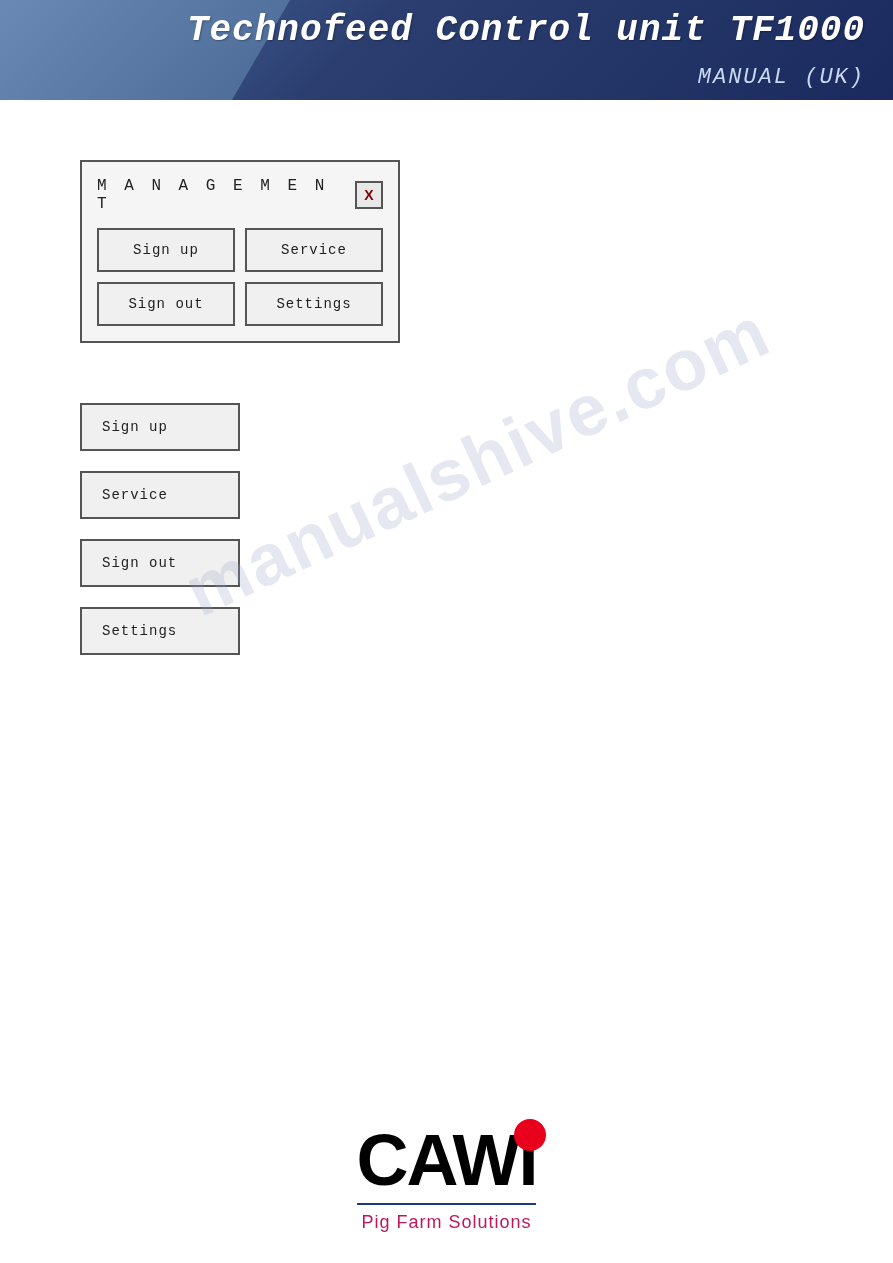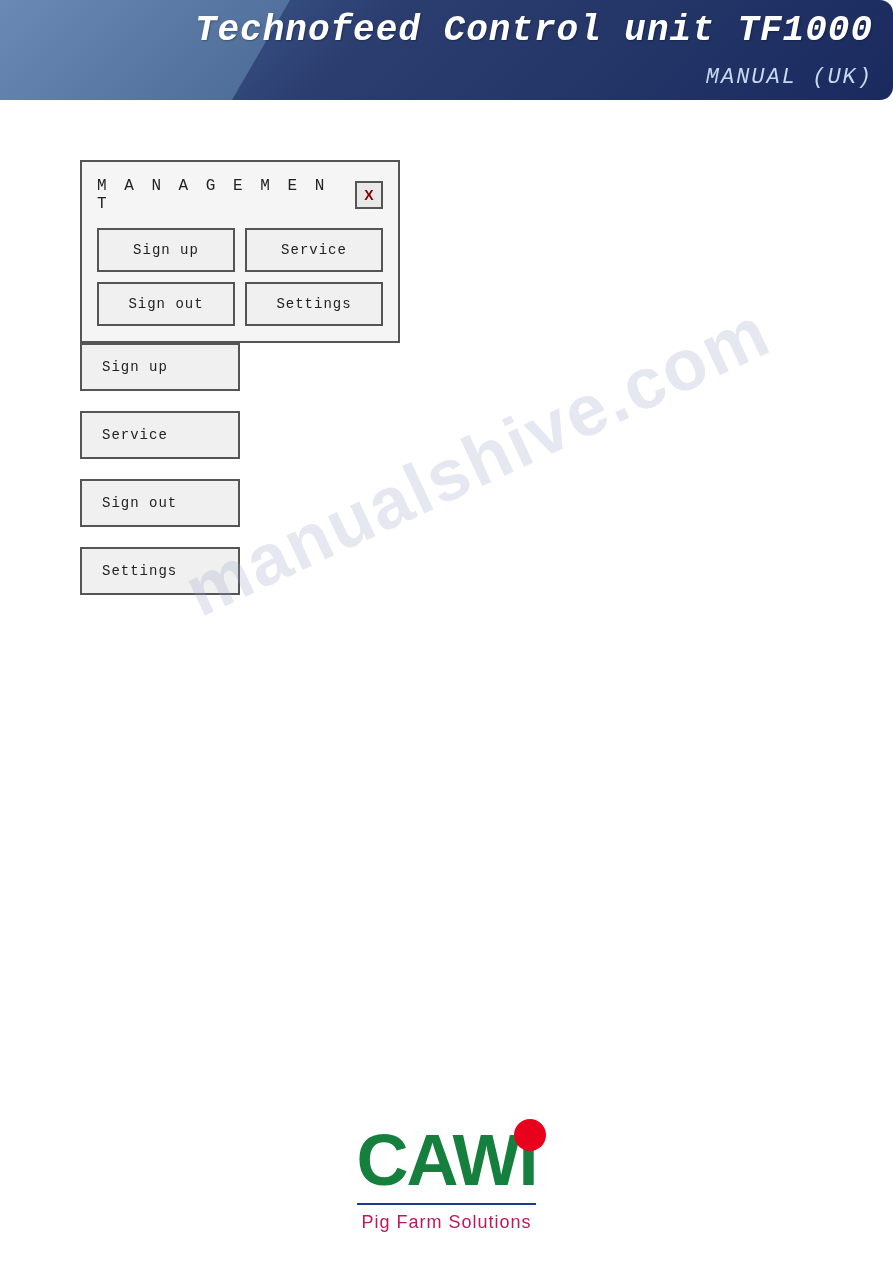--- a/index.html
+++ b/index.html
@@ -19,23 +19,22 @@
 
     
     .header {
       width: 100%;
       height: 100px;
       background: linear-gradient(135deg, #4a6fa5 0%, #2c3e70 40%, #1a2a5e 100%);
       display: flex;
       flex-direction: column;
       align-items: flex-end;
       justify-content: center;
-      padding-right: 20px;
-      position: relative;
-      border-radius: 13px;
+      padding-right: 28px;
+      position: relative;
     }
 
     .header::before {
       content: '';
       position: absolute;
       left: 0;
       top: 0;
       width: 290px;
       height: 100%;
       background: linear-gradient(135deg, #6a8ab5 0%, #4a6a95 100%);
@@ -67,20 +66,21 @@
     .content {
       padding: 60px 80px;
       position: relative;
     }
 
     
     .management-box {
       border: 2px solid #555;
       width: 320px;
       padding: 15px;
+      margin-bottom: 60px;
       background: #f5f5f5;
       position: relative;
     }
 
     .management-header {
       display: flex;
       justify-content: space-between;
       align-items: center;
       margin-bottom: 15px;
     }
@@ -169,21 +169,21 @@
       transform: translateX(-50%);
       display: flex;
       flex-direction: column;
       align-items: center;
       gap: 5px;
     }
 
     .logo-text-cawi {
       font-size: 72px;
       font-weight: 900;
-      color: #15803d;
+      color: #000000;
       font-family: Arial, sans-serif;
       letter-spacing: -2px;
       line-height: 1;
     }
 
     .logo-dot {
       width: 32px;
       height: 32px;
       background: #e8001c;
       border-radius: 50%;

